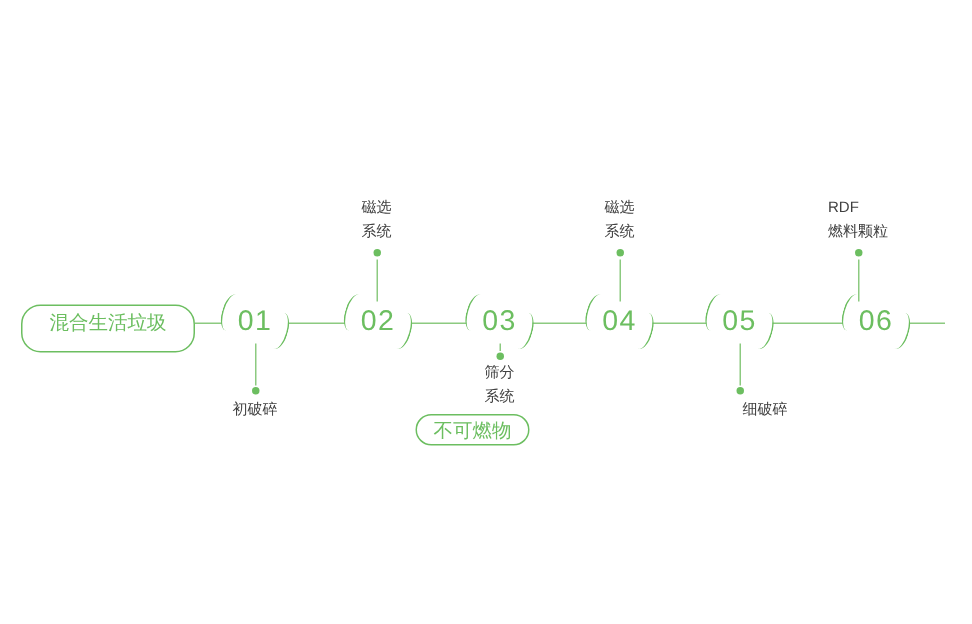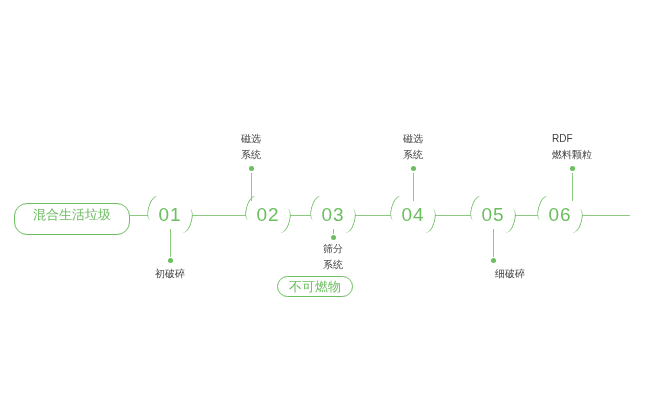--- a/index.html
+++ b/index.html
@@ -121,21 +121,21 @@
   <div class="node" style="left:170px;">
     <i class="arc arc-l"></i>
     <span class="num">01</span>
     <i class="arc arc-r"></i>
   </div>
 
   <div class="stem" style="left:170px; top:229px; height:28px;"></div>
   <div class="dot" style="left:170px; top:258px;"></div>
   <div class="slabel" style="left:170px; top:266px;">初破碎</div>
 
-  <div class="node" style="left:268px;">
+  <div class="node" style="left:252px;">
     <i class="arc arc-l"></i>
     <span class="num">02</span>
     <i class="arc arc-r"></i>
   </div>
 
   <div class="slabel" style="left:251px; top:131px;">磁选
 系统</div>
   <div class="dot" style="left:251px; top:166px;"></div>
   <div class="stem" style="left:251px; top:173px; height:28px;"></div>
 
@@ -165,21 +165,21 @@
   <div class="node" style="left:493px;">
     <i class="arc arc-l"></i>
     <span class="num">05</span>
     <i class="arc arc-r"></i>
   </div>
 
   <div class="stem" style="left:493px; top:229px; height:28px;"></div>
   <div class="dot" style="left:493px; top:258px;"></div>
   <div class="slabel" style="left:510px; top:266px;">细破碎</div>
 
-  <div class="node" style="left:560px;">
+  <div class="node" style="left:584px;">
     <i class="arc arc-l"></i>
     <span class="num">06</span>
     <i class="arc arc-r"></i>
   </div>
 
   <div class="slabel" style="left:572px; top:131px;">RDF
 燃料颗粒</div>
   <div class="dot" style="left:572px; top:166px;"></div>
   <div class="stem" style="left:572px; top:173px; height:28px;"></div>
 

